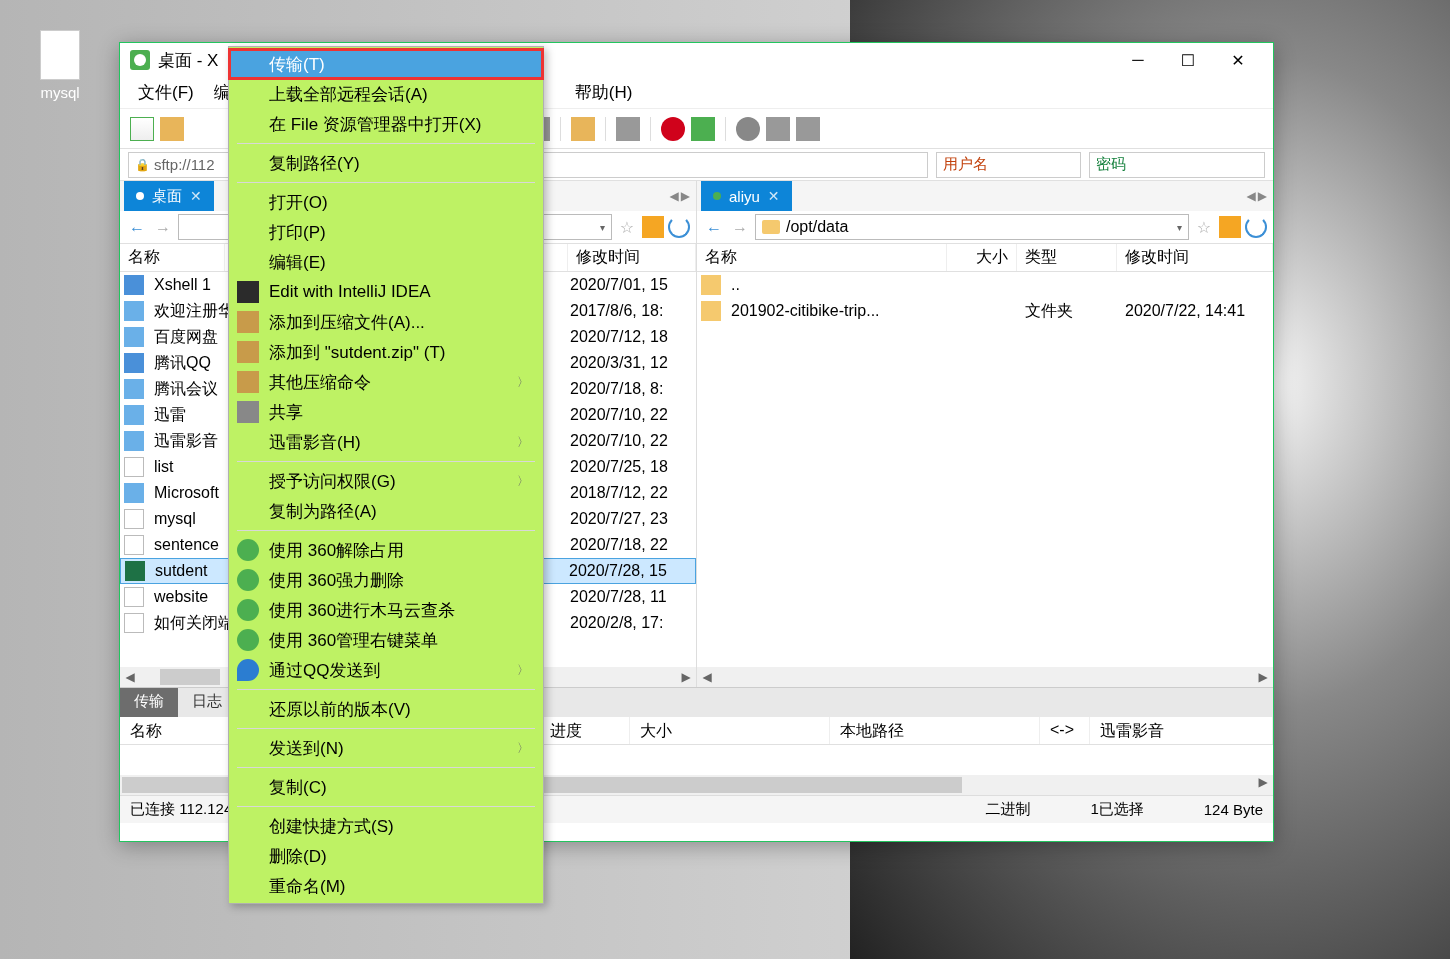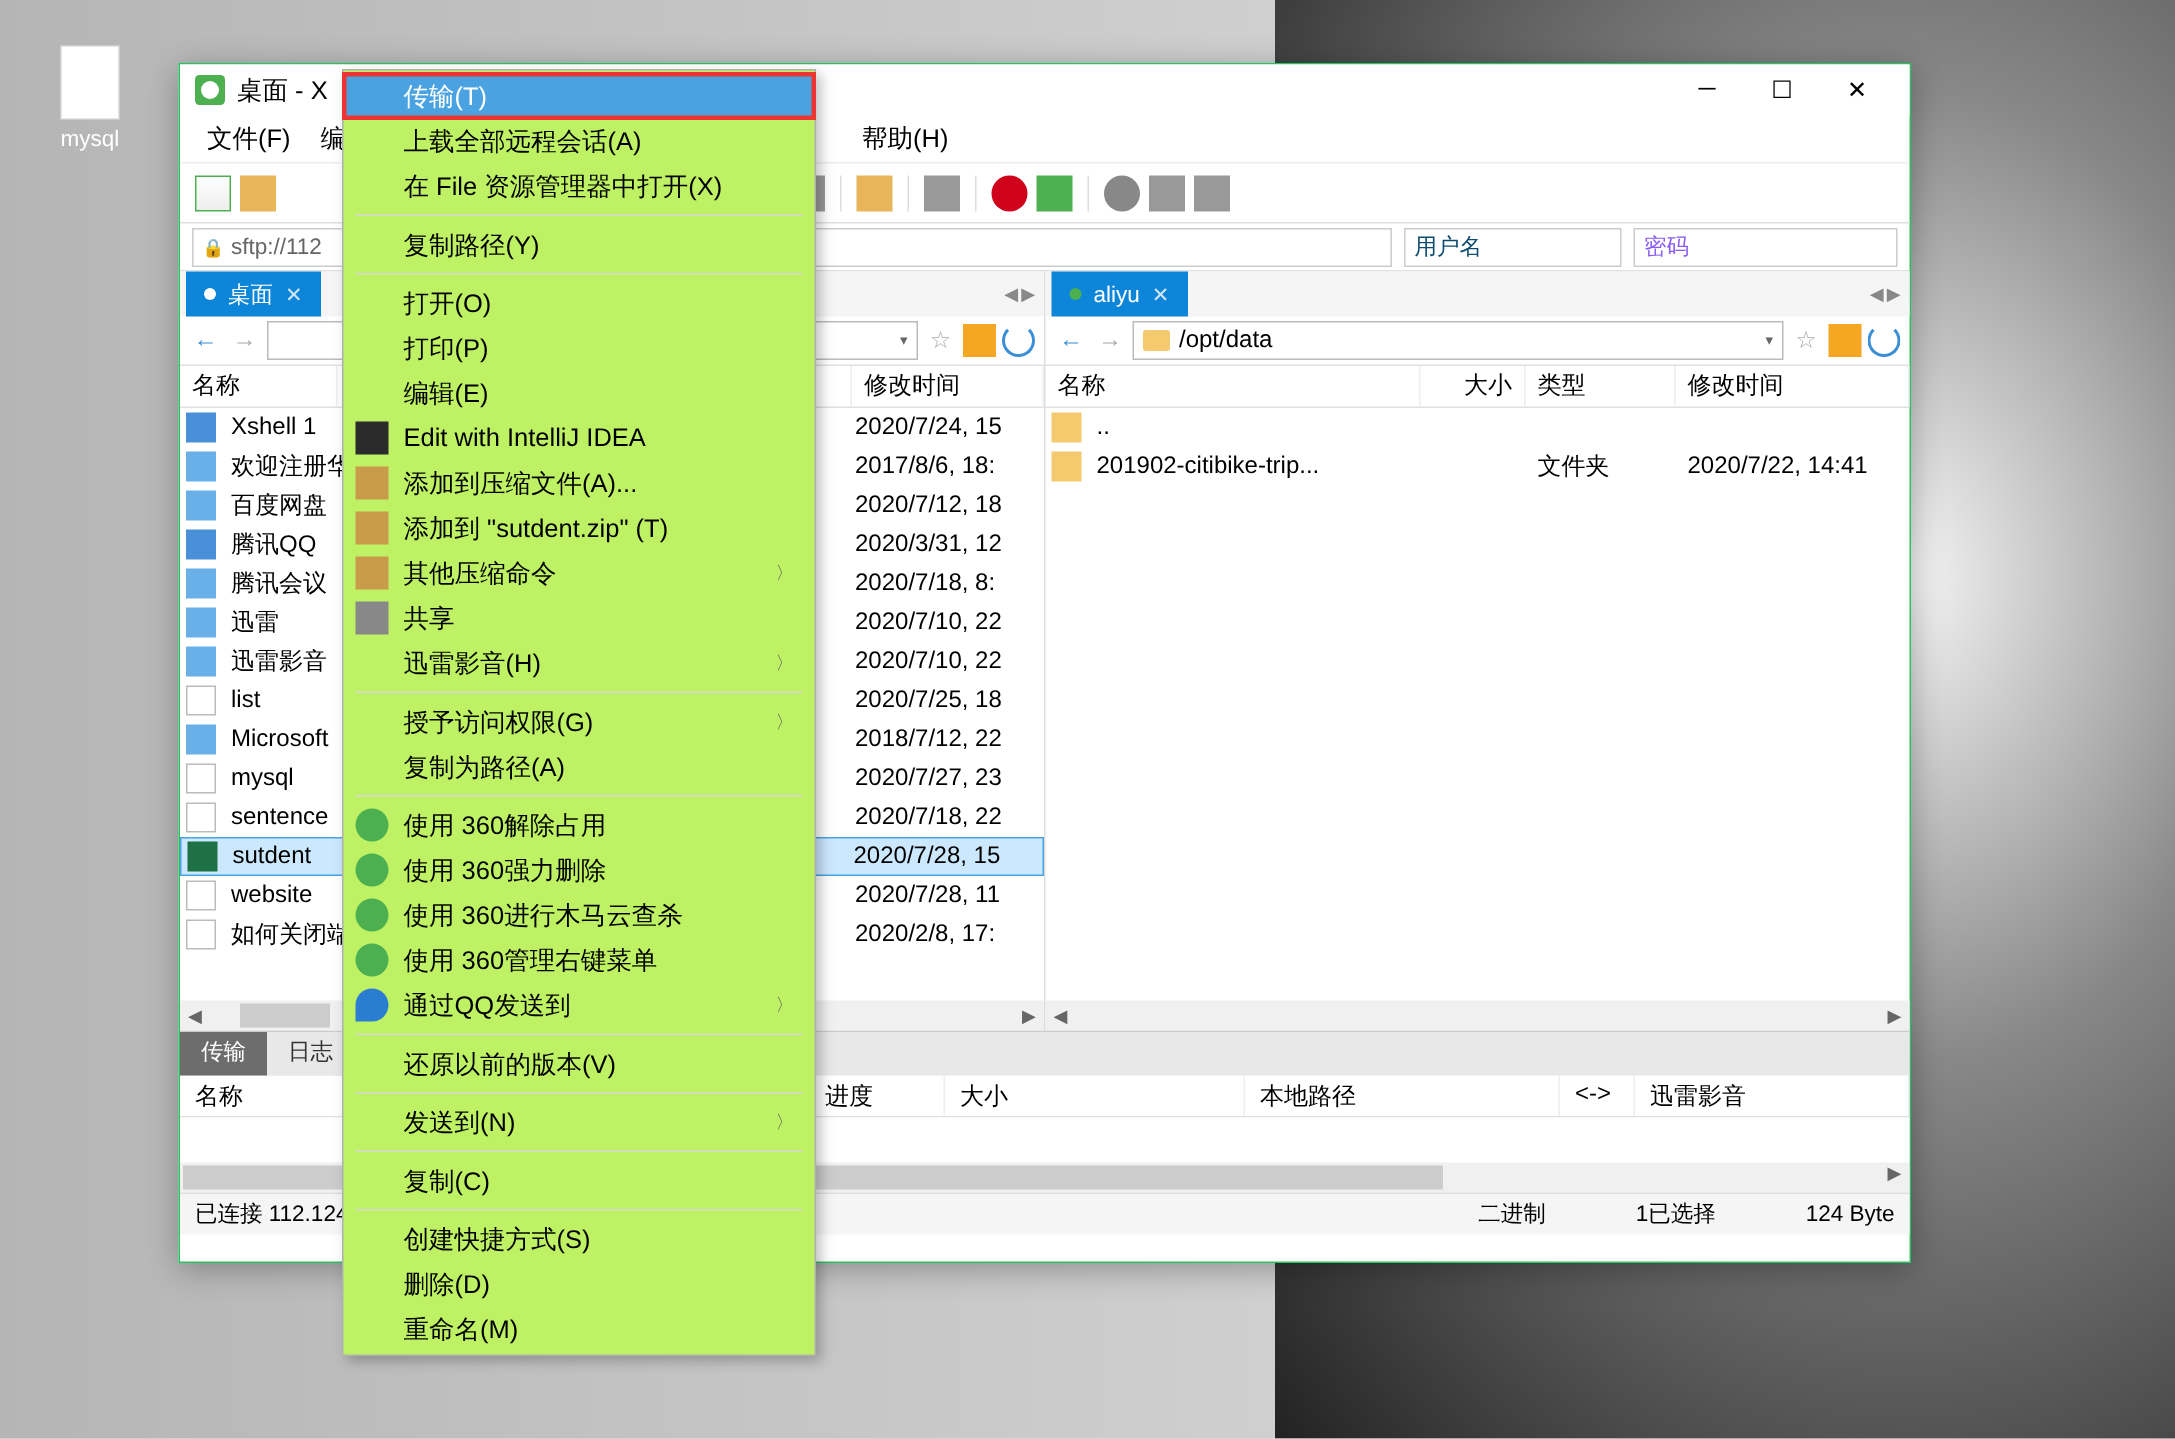--- a/index.html
+++ b/index.html
@@ -133,24 +133,24 @@
     <span class="tb-ic i-gear"></span>
     <span class="tb-ic i-gray"></span>
     <span class="tb-ic i-gray"></span>
   </div>
   <div class="addressbar">
     <div class="addr-field url">
         <span class="lock-ic">🔒</span>
         <span>sftp://112</span>
       </div>
     <div class="addr-field user">
-        <span style="color:#0c4a6e">用户名</span>
+        <span style="color:#c2410c">用户名</span>
       </div>
     <div class="addr-field pass">
-        <span style="color:#8b5cf6">密码</span>
+        <span style="color:#15803d">密码</span>
       </div>
   </div>
 
   <div class="panes">
 
     <div class="pane">
       <div class="tabbar">
         <div class="tab">
             <span class="dot"></span>
             <span>桌面</span>
@@ -174,21 +174,21 @@
       <div class="listhdr">
         <div class="col" style="width:105px">名称</div>
         <div class="col" style="flex:1;width:320px"></div>
         <div class="col" style="width:128px">修改时间</div>
       </div>
       <div class="filelist" id="left-files">
           <div class="file-row">
             <span class="file-ic fi-exe"></span>
     <span class="cell" style="width:96px">Xshell 1</span>
     <span class="cell" style="flex:1;width:312px"></span>
-    <span class="cell" style="width:128px">2020/7/24, 15</span>
+    <span class="cell" style="width:128px">2020/7/01, 15</span>
           </div>
           <div class="file-row">
             <span class="file-ic fi-lnk"></span>
     <span class="cell" style="width:96px">欢迎注册华</span>
     <span class="cell" style="flex:1;width:312px"></span>
     <span class="cell" style="width:128px">2017/8/6, 18:</span>
           </div>
           <div class="file-row">
             <span class="file-ic fi-lnk"></span>
     <span class="cell" style="width:96px">百度网盘</span>

